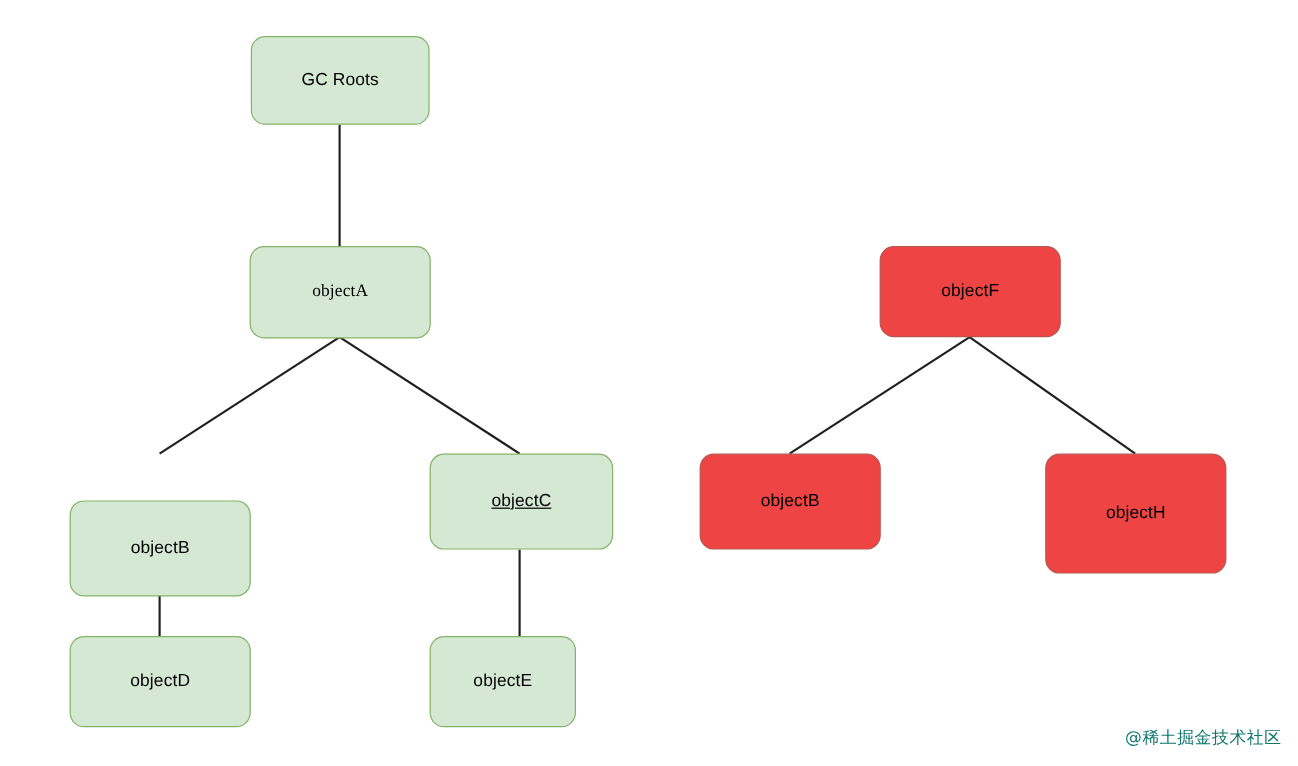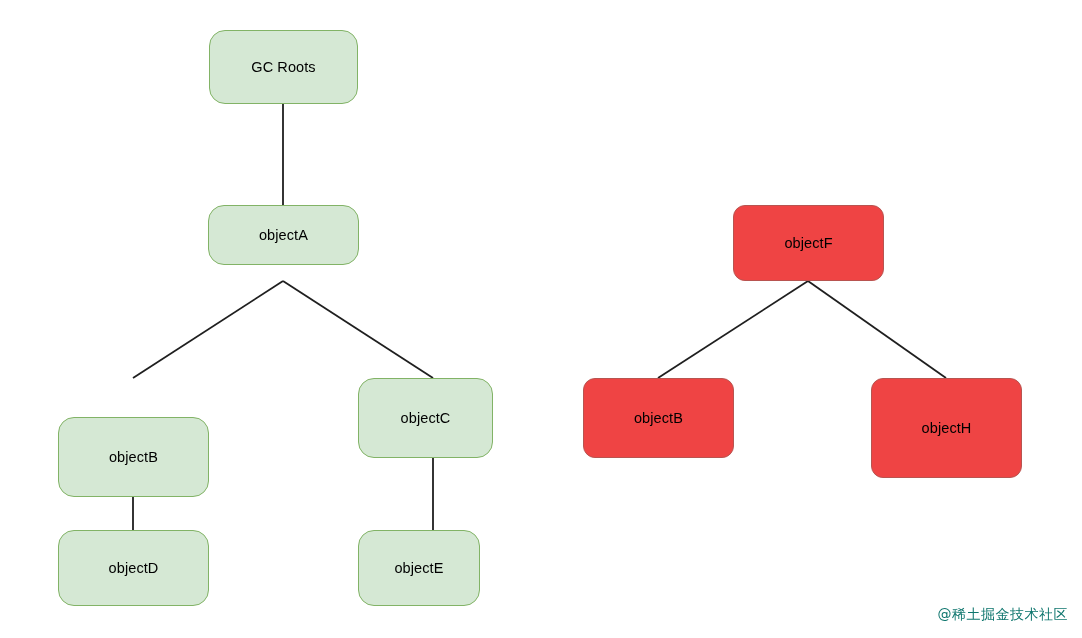--- a/index.html
+++ b/index.html
@@ -36,21 +36,20 @@
     border-style: solid;
     font-size: 14.5px;
     line-height: 1;
     color: #000000;
     letter-spacing: 0.1px;
     user-select: none;
   }
   .node.green {
     background: #d5e8d4;
     border-color: #82b366;
-    border-radius: 16px;
   }
   .node.red {
     background: #ef4444;
     border-color: #b85450;
   }
   .node-label {
     pointer-events: none;
   }
   #watermark {
     position: absolute;
@@ -76,29 +75,29 @@
       <line x1="133" y1="458" x2="133" y2="530" stroke="#1f1f1f" stroke-width="1.8" stroke-linecap="butt"></line>
       <line x1="433" y1="458" x2="433" y2="530" stroke="#1f1f1f" stroke-width="1.8" stroke-linecap="butt"></line>
       <line x1="808" y1="281" x2="658" y2="378" stroke="#1f1f1f" stroke-width="1.8" stroke-linecap="butt"></line>
       <line x1="808" y1="281" x2="946" y2="378" stroke="#1f1f1f" stroke-width="1.8" stroke-linecap="butt"></line>
     </svg>
 
   <div class="node green" style="left:209px; top:30px; width:149px; height:74px;">
     <span class="node-label">GC Roots</span>
   </div>
 
-  <div class="node green" style="left:208px; top:205px; width:151px; height:60px;">
+  <div class="node green" style="left:208px; top:205px; width:151px; height:77px;font-family:Liberation Serif, serif;">
     <span class="node-label">objectA</span>
   </div>
 
   <div class="node green" style="left:58px; top:378px; width:151px; height:80px;margin-top:39px;">
     <span class="node-label">objectB</span>
   </div>
 
-  <div class="node green" style="left:358px; top:378px; width:135px; height:80px;">
+  <div class="node green" style="left:358px; top:378px; width:153px; height:80px;text-decoration:underline;">
     <span class="node-label">objectC</span>
   </div>
 
   <div class="node green" style="left:58px; top:530px; width:151px; height:76px;">
     <span class="node-label">objectD</span>
   </div>
 
   <div class="node green" style="left:358px; top:530px; width:122px; height:76px;">
     <span class="node-label">objectE</span>
   </div>

